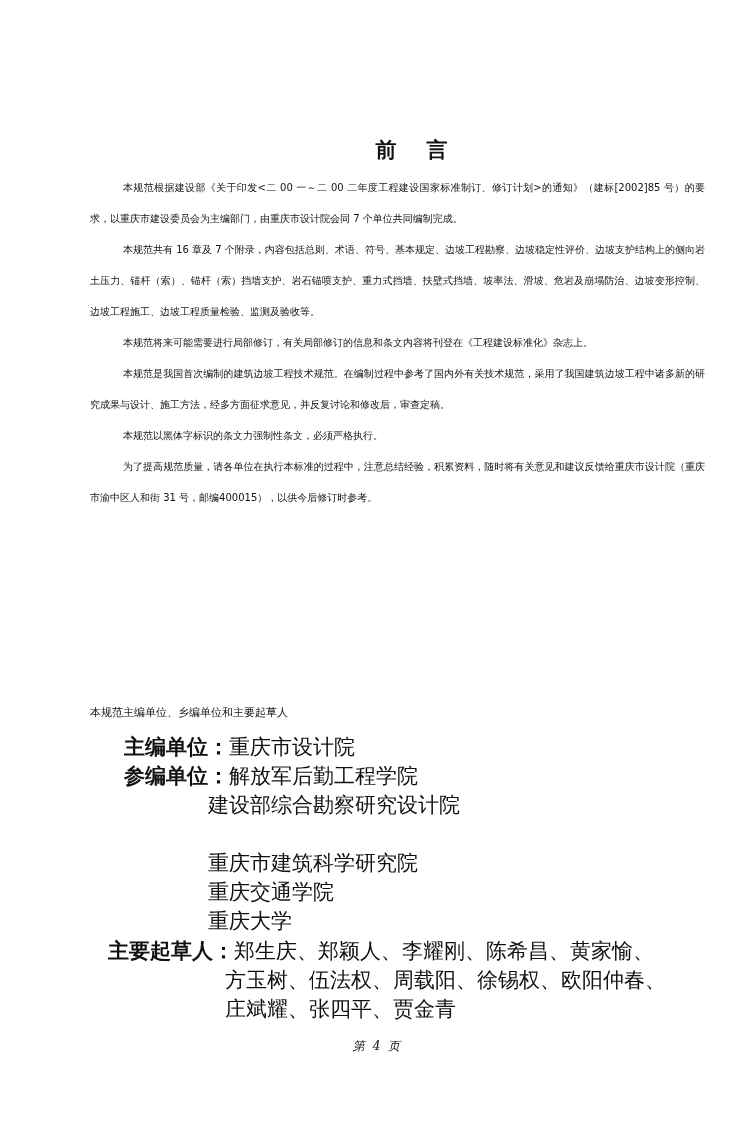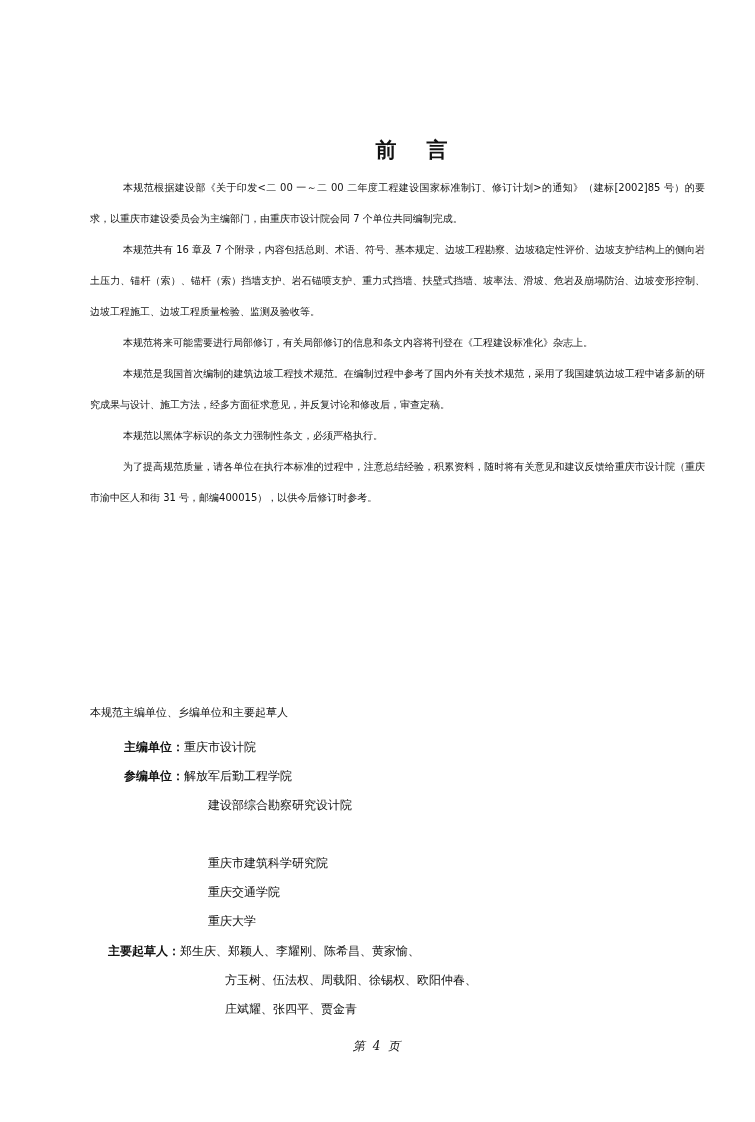--- a/index.html
+++ b/index.html
@@ -6,21 +6,21 @@
   body { width: 755px; height: 1122px; position: relative; overflow: hidden;
          font-family: "DejaVu Sans", sans-serif; color: #111; }
   .page { position: absolute; left: 0; top: 0; width: 755px; height: 1122px; }
   .title { position: absolute; top: 136px; left: 0; width: 755px; text-align: center;
            font-size: 21px; font-weight: bold; letter-spacing: 30px; text-indent: 30px;
            font-family: "DejaVu Serif", serif; padding-left: 34px; }
   .body-text { position: absolute; left: 90px; width: 615px; top: 172px;
                font-size: 10px; line-height: 31px; text-align: justify; }
   .body-text p { margin: 0; text-indent: 33px; }
   .section-head { position: absolute; left: 90px; top: 705px; font-size: 11px; font-weight: normal; }
-  .unit-row { position: absolute; font-size: 12px; line-height: 29px; }
+  .unit-row { position: absolute; font-size: 21px; line-height: 29px; }
   .unit-label { font-weight: bold; }
   .footer { position: absolute; top: 1038px; left: 0; width: 755px; text-align: center;
             font-size: 12px; font-family: "DejaVu Serif", serif; letter-spacing: 2px; font-style: italic; }
 </style>
 </head>
 <body>
 
 <div class="page">
   <div class="title">前言</div>
 

